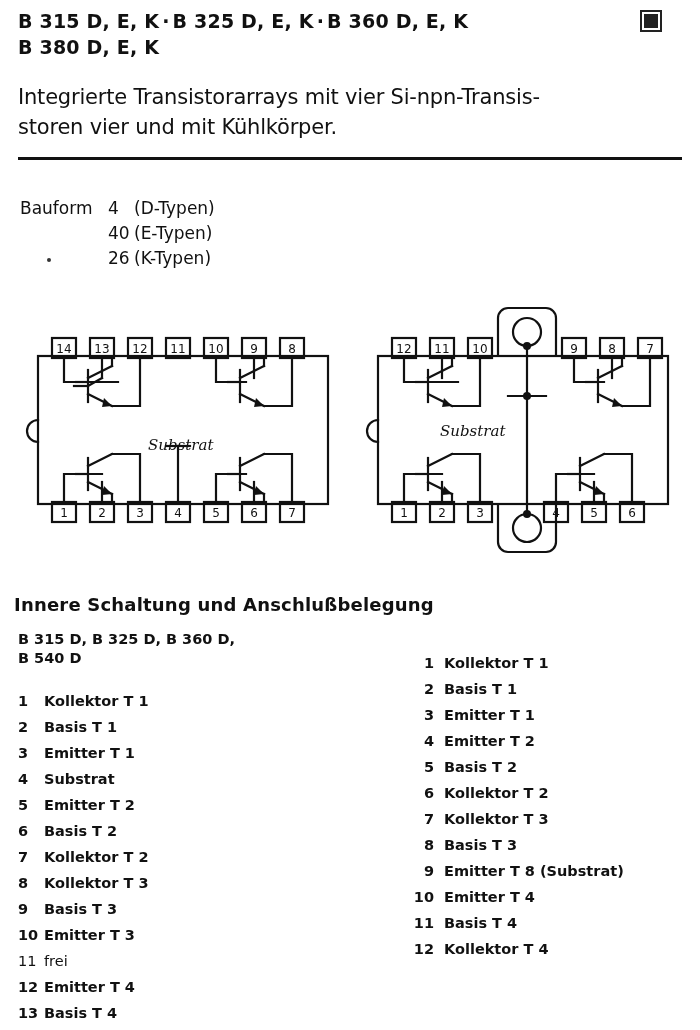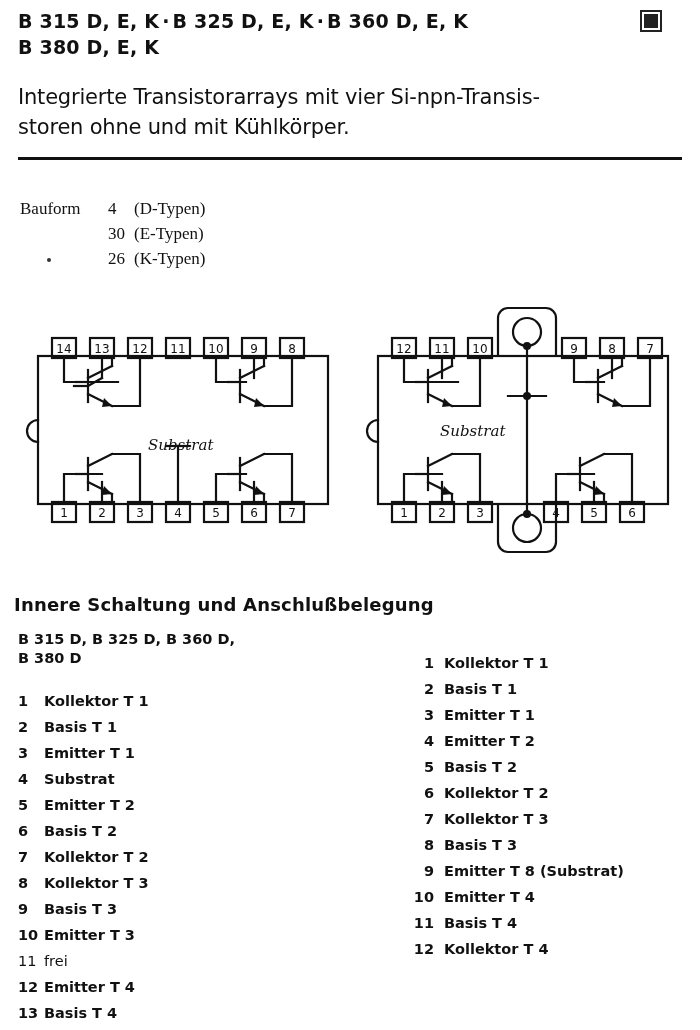--- a/index.html
+++ b/index.html
@@ -70,21 +70,20 @@
     background: #111;
   }
 
   
   .bauform {
     position: absolute;
     left: 20px;
     top: 196px;
     font-size: 17px;
     line-height: 25px;
-    font-family: Liberation Serif, serif;
   }
   .bauform .row {
     white-space: pre;
   }
   .bauform .lbl { display: inline-block; width: 88px; }
   .bauform .num { display: inline-block; width: 26px; }
 
   .stray-dot {
     position: absolute;
     left: 47px;
@@ -157,28 +156,28 @@
   <div class="title-block">
     <div class="title-line">
       <span>B 315 D, E, K</span><span class="sep">·</span><span>B 325 D, E, K</span><span class="sep">·</span><span>B 360 D, E, K</span>
     </div>
     <div class="title-line">B 380 D, E, K</div>
   </div>
   <div class="corner-mark"></div>
 
   <div class="subtitle">
     <div>Integrierte Transistorarrays mit vier Si-npn-Transis-</div>
-    <div>storen ohne und mit Kühlkörper.</div>
+    <div>storen vier und mit Kühlkörper.</div>
   </div>
 
   <div class="rule"></div>
 
   <div class="bauform">
     <div class="row"><span class="lbl">Bauform</span><span class="num">4</span><span>(D-Typen)</span></div>
-    <div class="row"><span class="lbl"></span><span class="num">30</span><span>(E-Typen)</span></div>
+    <div class="row"><span class="lbl"></span><span class="num">40</span><span>(E-Typen)</span></div>
     <div class="row"><span class="lbl"></span><span class="num">26</span><span>(K-Typen)</span></div>
   </div>
   <div class="stray-dot"></div>
 
   <div class="diagram">
     <svg class="pkg-svg" width="700" height="310" viewBox="0 0 700 310" xmlns="http://www.w3.org/2000/svg">
       <g fill="none" stroke="#111" stroke-width="2.2" stroke-linecap="square">
 
         <g>
 
@@ -360,21 +359,21 @@
         <text x="440" y="158">Substrat</text>
       </g>
     </svg>
   </div>
 
   <div class="section-head">Innere Schaltung und Anschlußbelegung</div>
 
   <div class="col left">
     <div class="heading">
       <span>B 315 D, B 325 D, B 360 D,</span>
-      <span class="l2">B 380 D</span>
+      <span class="l2">B 540 D</span>
     </div>
     <div class="pin-row bold">
         <span class="pin-no">1</span>
         <span class="pin-label">Kollektor T 1</span>
       </div>
     <div class="pin-row bold">
         <span class="pin-no">2</span>
         <span class="pin-label">Basis T 1</span>
       </div>
     <div class="pin-row bold">

